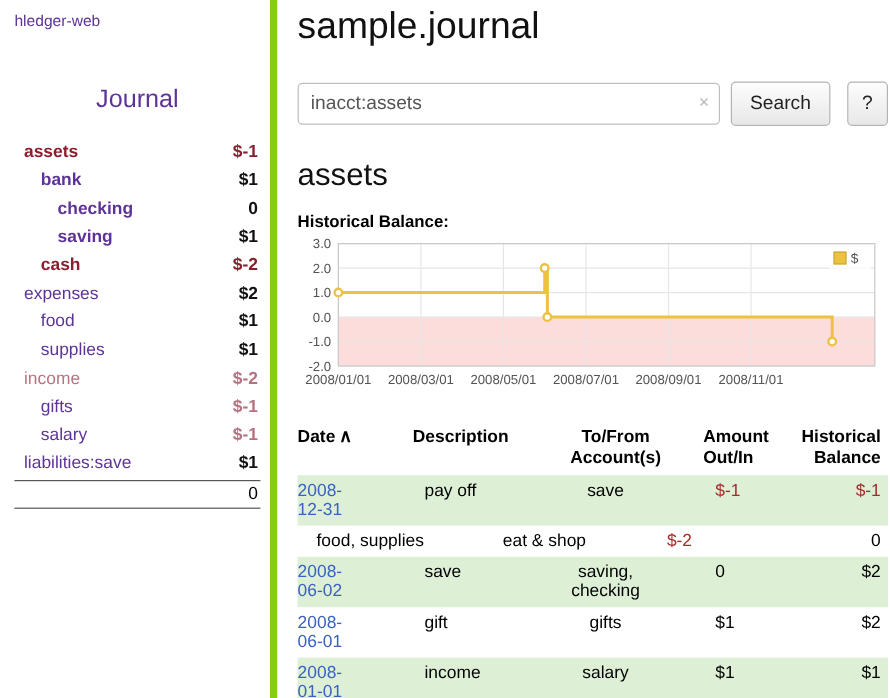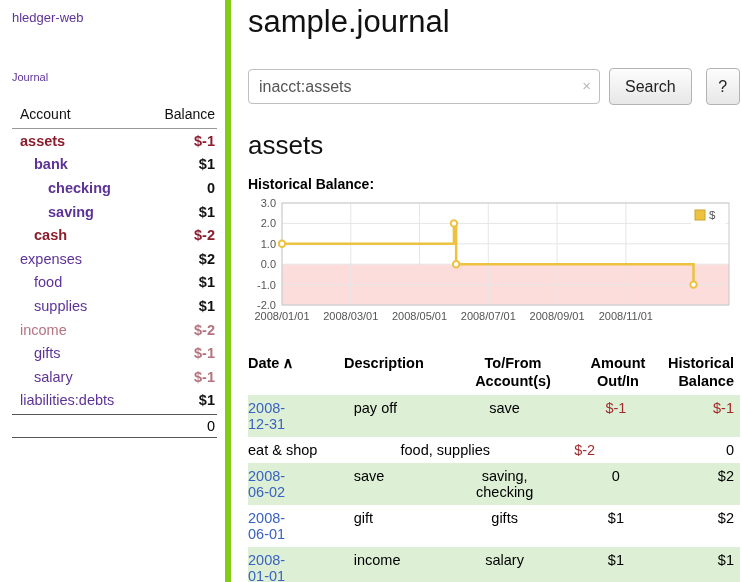--- a/index.html
+++ b/index.html
@@ -4,21 +4,21 @@
 <style>
   * { margin:0; padding:0; box-sizing:border-box; }
   html,body { width:742px; height:582px; background:#fff; overflow:hidden;
     font-family:"Liberation Sans", sans-serif; color:#000; }
   .layout { display:flex; width:742px; height:582px; }
 
   
   .sidebar { flex:0 0 231px; width:231px; border-right:6px solid #84cc16; padding:10px 8px 0 12px; }
   a { text-decoration:none; }
   .brand { display:block; font-size:13px; color:var(--link_purple); }
-  .journal-link { display:block; margin-top:46px; font-size:11px; color:var(--link_purple); }
+  .journal-link { display:block; margin-top:46px; font-size:21px; color:var(--link_purple);text-align:center; }
   .acct-table { margin-top:20px; }
   .acct-header { display:flex; justify-content:space-between; font-size:14px; color:#111;
     padding:3px 2px 6px 8px; border-bottom:1px solid #999; }
   .acct-row { display:flex; align-items:center; height:23.6px; }
   .lvl1 { padding-left:8px; } .lvl2 { padding-left:22px; } .lvl3 { padding-left:36px; }
   .nm { flex:1; font-size:14.5px; }
   .b { font-weight:700; }
   .purple { color:var(--link_purple); }
   .maroon { color:var(--maroon); }
   .rose { color:var(--rose); }
@@ -43,41 +43,37 @@
   h2 { font-size:26px; font-weight:400; margin-top:25px; color:#111; }
   .chart-label { font-weight:700; font-size:14px; margin-top:15px; }
   .chart-wrap { margin-top:5px; }
   svg text { font-family:"Liberation Sans",sans-serif; }
 
   
   .reg { width:492px; font-size:14.5px; margin-top:14px; }
   .reg-header { display:flex; font-weight:700; line-height:1.25; }
   .rc { padding:5px 6px 5px 0; }
   .c-date { width:96px; } .c-desc { width:102px; } .c-accts { width:140px;text-align:center; }
-  .c-amt  { width:70px; text-align:center; } .c-bal { width:84px; text-align:right; }
+  .c-amt  { width:70px; text-align:left; } .c-bal { width:84px; text-align:right; }
   .reg-row { display:flex; align-items:flex-start;gap:44px; }
   .reg-row.green { background:var(--row_green); }
   .date-link { color:var(--date_blue); }
   .neg { color:var(--negative_red); }
   .caret { font-weight:700; font-size:15px; margin-left:3px; }
 </style>
 </head>
 <body>
 
 <div class="layout">
 
   <aside class="sidebar">
     <a href="#" class="brand">hledger-web</a>
     <a href="#" class="journal-link">Journal</a>
 
     <div class="acct-table">
-      <div class="acct-header">
-        <span>Account</span>
-        <span>Balance</span>
-      </div>
 
       <div class="acct-row lvl1">
         <a href="#" class="nm maroon b">assets</a>
         <span class="bl maroon">$-1</span>
       </div>
       <div class="acct-row lvl2">
         <a href="#" class="nm purple b">bank</a>
         <span class="bl dark">$1</span>
       </div>
       <div class="acct-row lvl3">
@@ -110,21 +106,21 @@
       </div>
       <div class="acct-row lvl2">
         <a href="#" class="nm purple">gifts</a>
         <span class="bl rose">$-1</span>
       </div>
       <div class="acct-row lvl2">
         <a href="#" class="nm purple">salary</a>
         <span class="bl rose">$-1</span>
       </div>
       <div class="acct-row lvl1">
-        <a href="#" class="nm purple">liabilities:debts</a>
+        <a href="#" class="nm purple">liabilities:save</a>
         <span class="bl dark">$1</span>
       </div>
 
       <div class="acct-total">
         <span>0</span>
       </div>
     </div>
   </aside>
 
   <main class="main">
@@ -193,22 +189,22 @@
       </div>
 
       <div class="reg-row green">
         <div class="rc c-date"><a href="#" class="date-link">2008-12-31</a></div>
         <div class="rc c-desc">pay off</div>
         <div class="rc c-accts">save</div>
         <div class="rc c-amt neg">$-1</div>
         <div class="rc c-bal neg">$-1</div>
       </div>
       <div class="reg-row">
+        <div class="rc c-accts">food, supplies</div>
         <div class="rc c-desc">eat &amp; shop</div>
-        <div class="rc c-accts">food, supplies</div>
         <div class="rc c-amt neg">$-2</div>
         <div class="rc c-bal">0</div>
       </div>
       <div class="reg-row green">
         <div class="rc c-date"><a href="#" class="date-link">2008-06-02</a></div>
         <div class="rc c-desc">save</div>
         <div class="rc c-accts">saving, checking</div>
         <div class="rc c-amt">0</div>
         <div class="rc c-bal">$2</div>
       </div>

